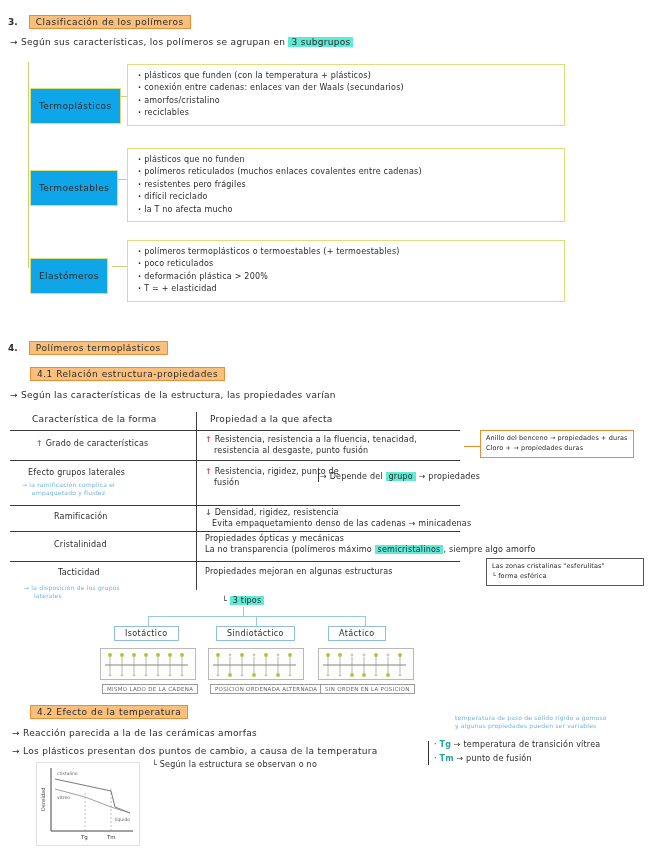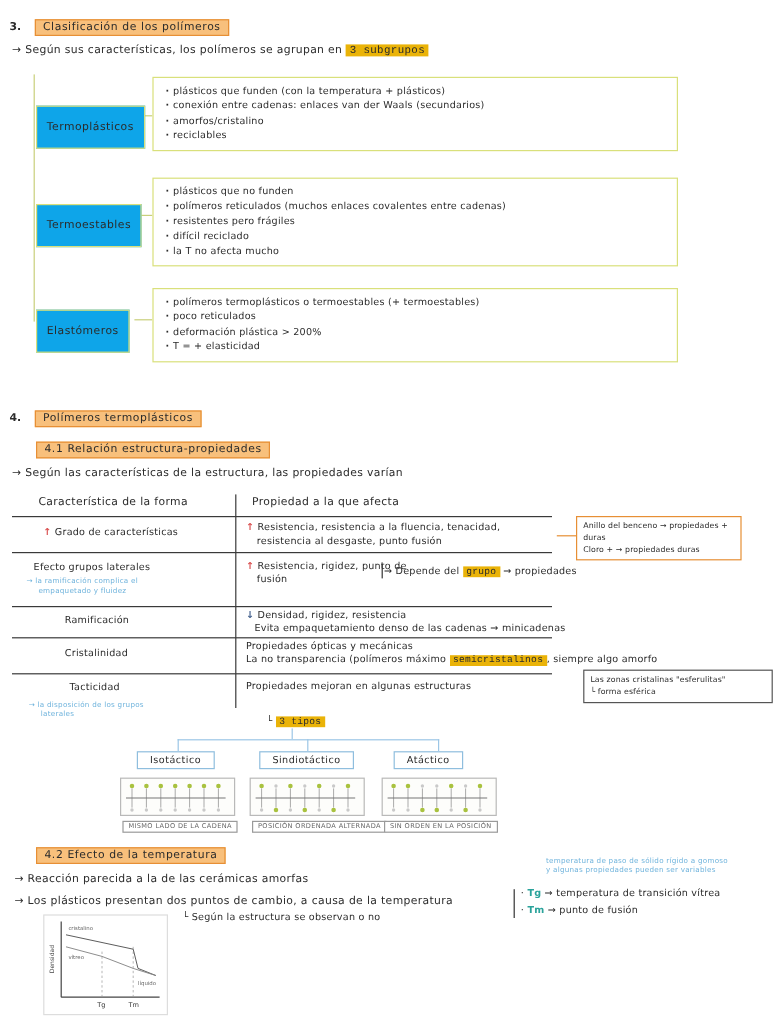--- a/index.html
+++ b/index.html
@@ -7,21 +7,21 @@
   body {
     width:649px; height:848px; position:relative;
     font-family:"DejaVu Sans", sans-serif; color:#2b2b2b;
   }
   #page { position:absolute; inset:0; overflow:hidden; background:#fff; }
   .abs { position:absolute; }
   .hl-orange {
     background:#f8c07c; border:1px solid #e78f35;
     padding:1px 6px; font-size:9px; letter-spacing:.5px; white-space:nowrap;
   }
-  .hl-yellow { background:#eab308; padding:0 3px;font-family:Liberation Mono, monospace; }
+  .hl-yellow { background:#5eead4; padding:0 3px; }
   .sec-num { font-size:9px; font-weight:bold; margin-right:6px; }
   .line9 { font-size:9px; letter-spacing:.3px; white-space:nowrap; }
   .line8 { font-size:8px; letter-spacing:.2px; white-space:nowrap; }
   .treelabel {
     border:1.5px solid #d9e07b; background:#0ea5e9;
     padding:12px 8px; font-size:9px; letter-spacing:.4px; white-space:nowrap;
   }
   .bulletbox { border:1.5px solid #d9e07b; background:#fff; padding:5px 10px; width:438px; }
   .bulletbox ul { list-style:none; }
   .bulletbox li { font-size:8px; line-height:1.55; letter-spacing:.2px; }
@@ -187,21 +187,21 @@
     <span style="margin-left:10px;">laterales</span>
   </div>
   <div class="abs line8" style="left:205px; top:567px;">Propiedades mejoran en algunas estructuras</div>
 
   <div class="abs line8" style="left:222px; top:596px;">
     <span>└</span>
     <span class="hl-yellow">3 tipos</span>
   </div>
 
   <div class="abs hline-tree" style="left:464px; top:446px; width:16px; border-color:#e78f35;"></div>
-  <div class="abs notebox-orange" style="left:480px; top:430px; width:138px;">
+  <div class="abs notebox-orange" style="left:480px; top:430px; width:154px;">
     <span>Anillo del benceno → propiedades + duras</span><br>
     <span>Cloro + → propiedades duras</span>
   </div>
 
   <div class="abs notebox-gray" style="left:486px; top:558px; width:158px;">
     <span>Las zonas cristalinas "esferulitas"</span><br>
     <span>└</span>
     <span>forma esférica</span>
   </div>
 

